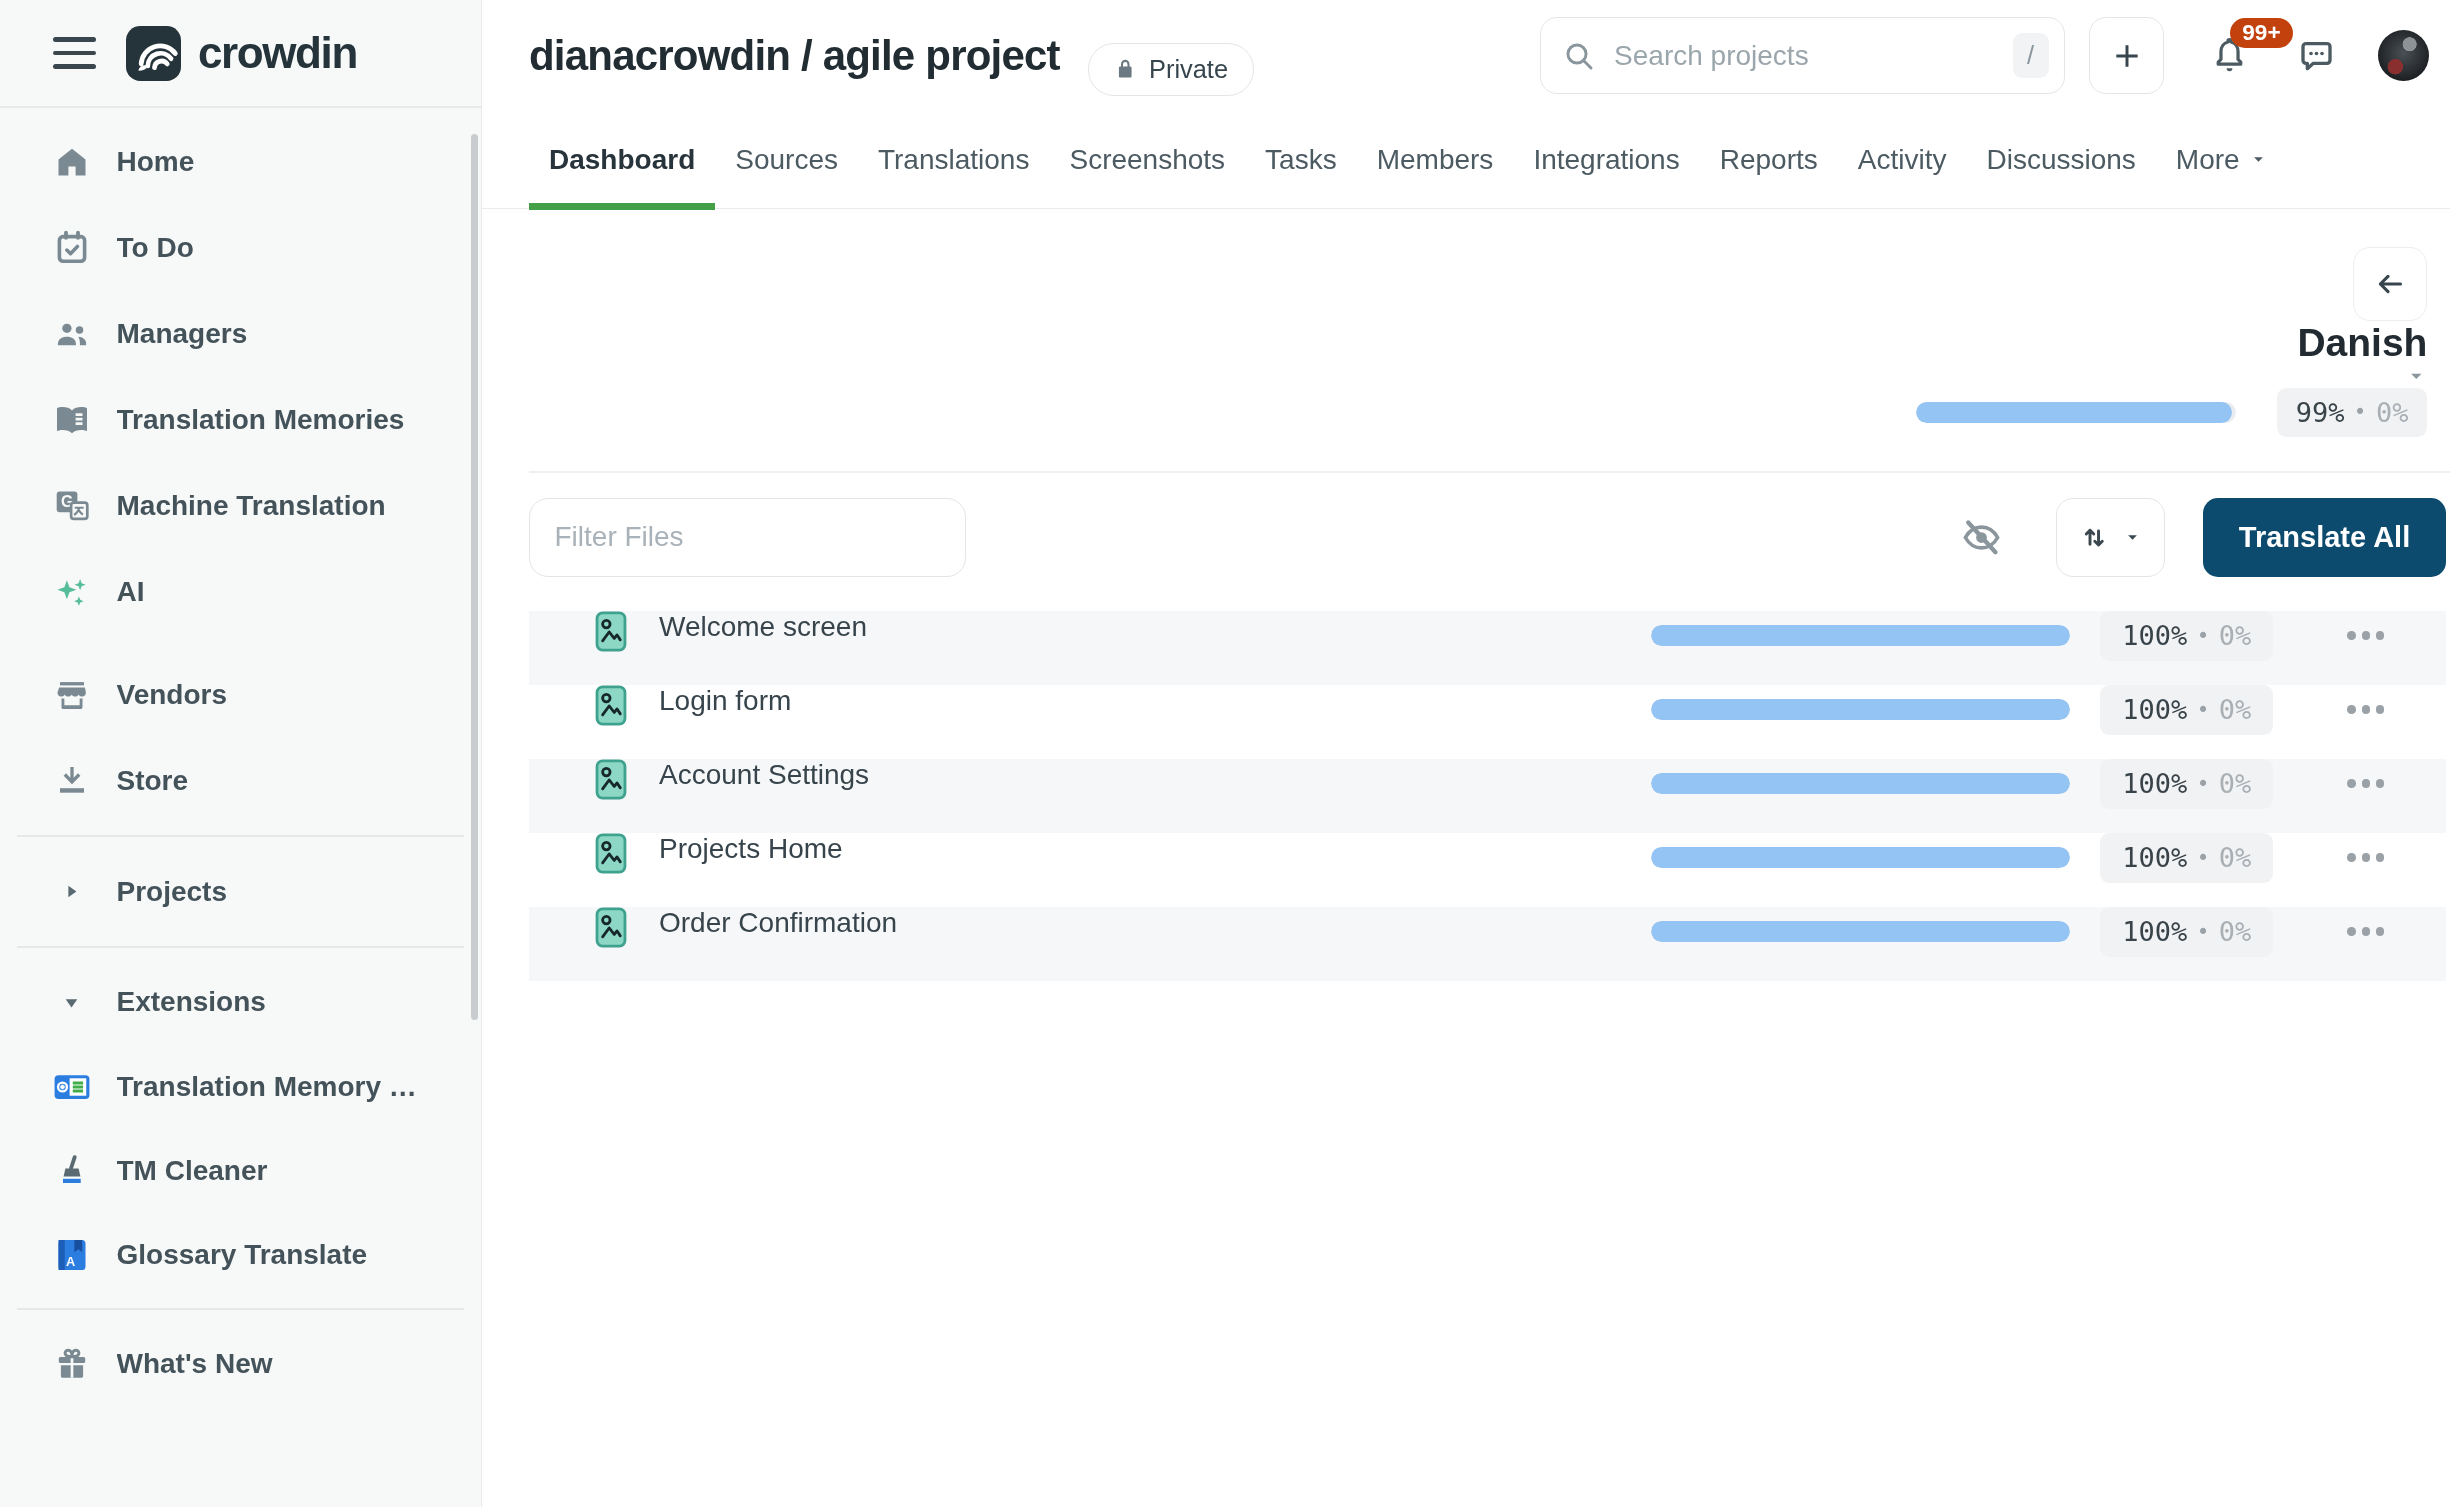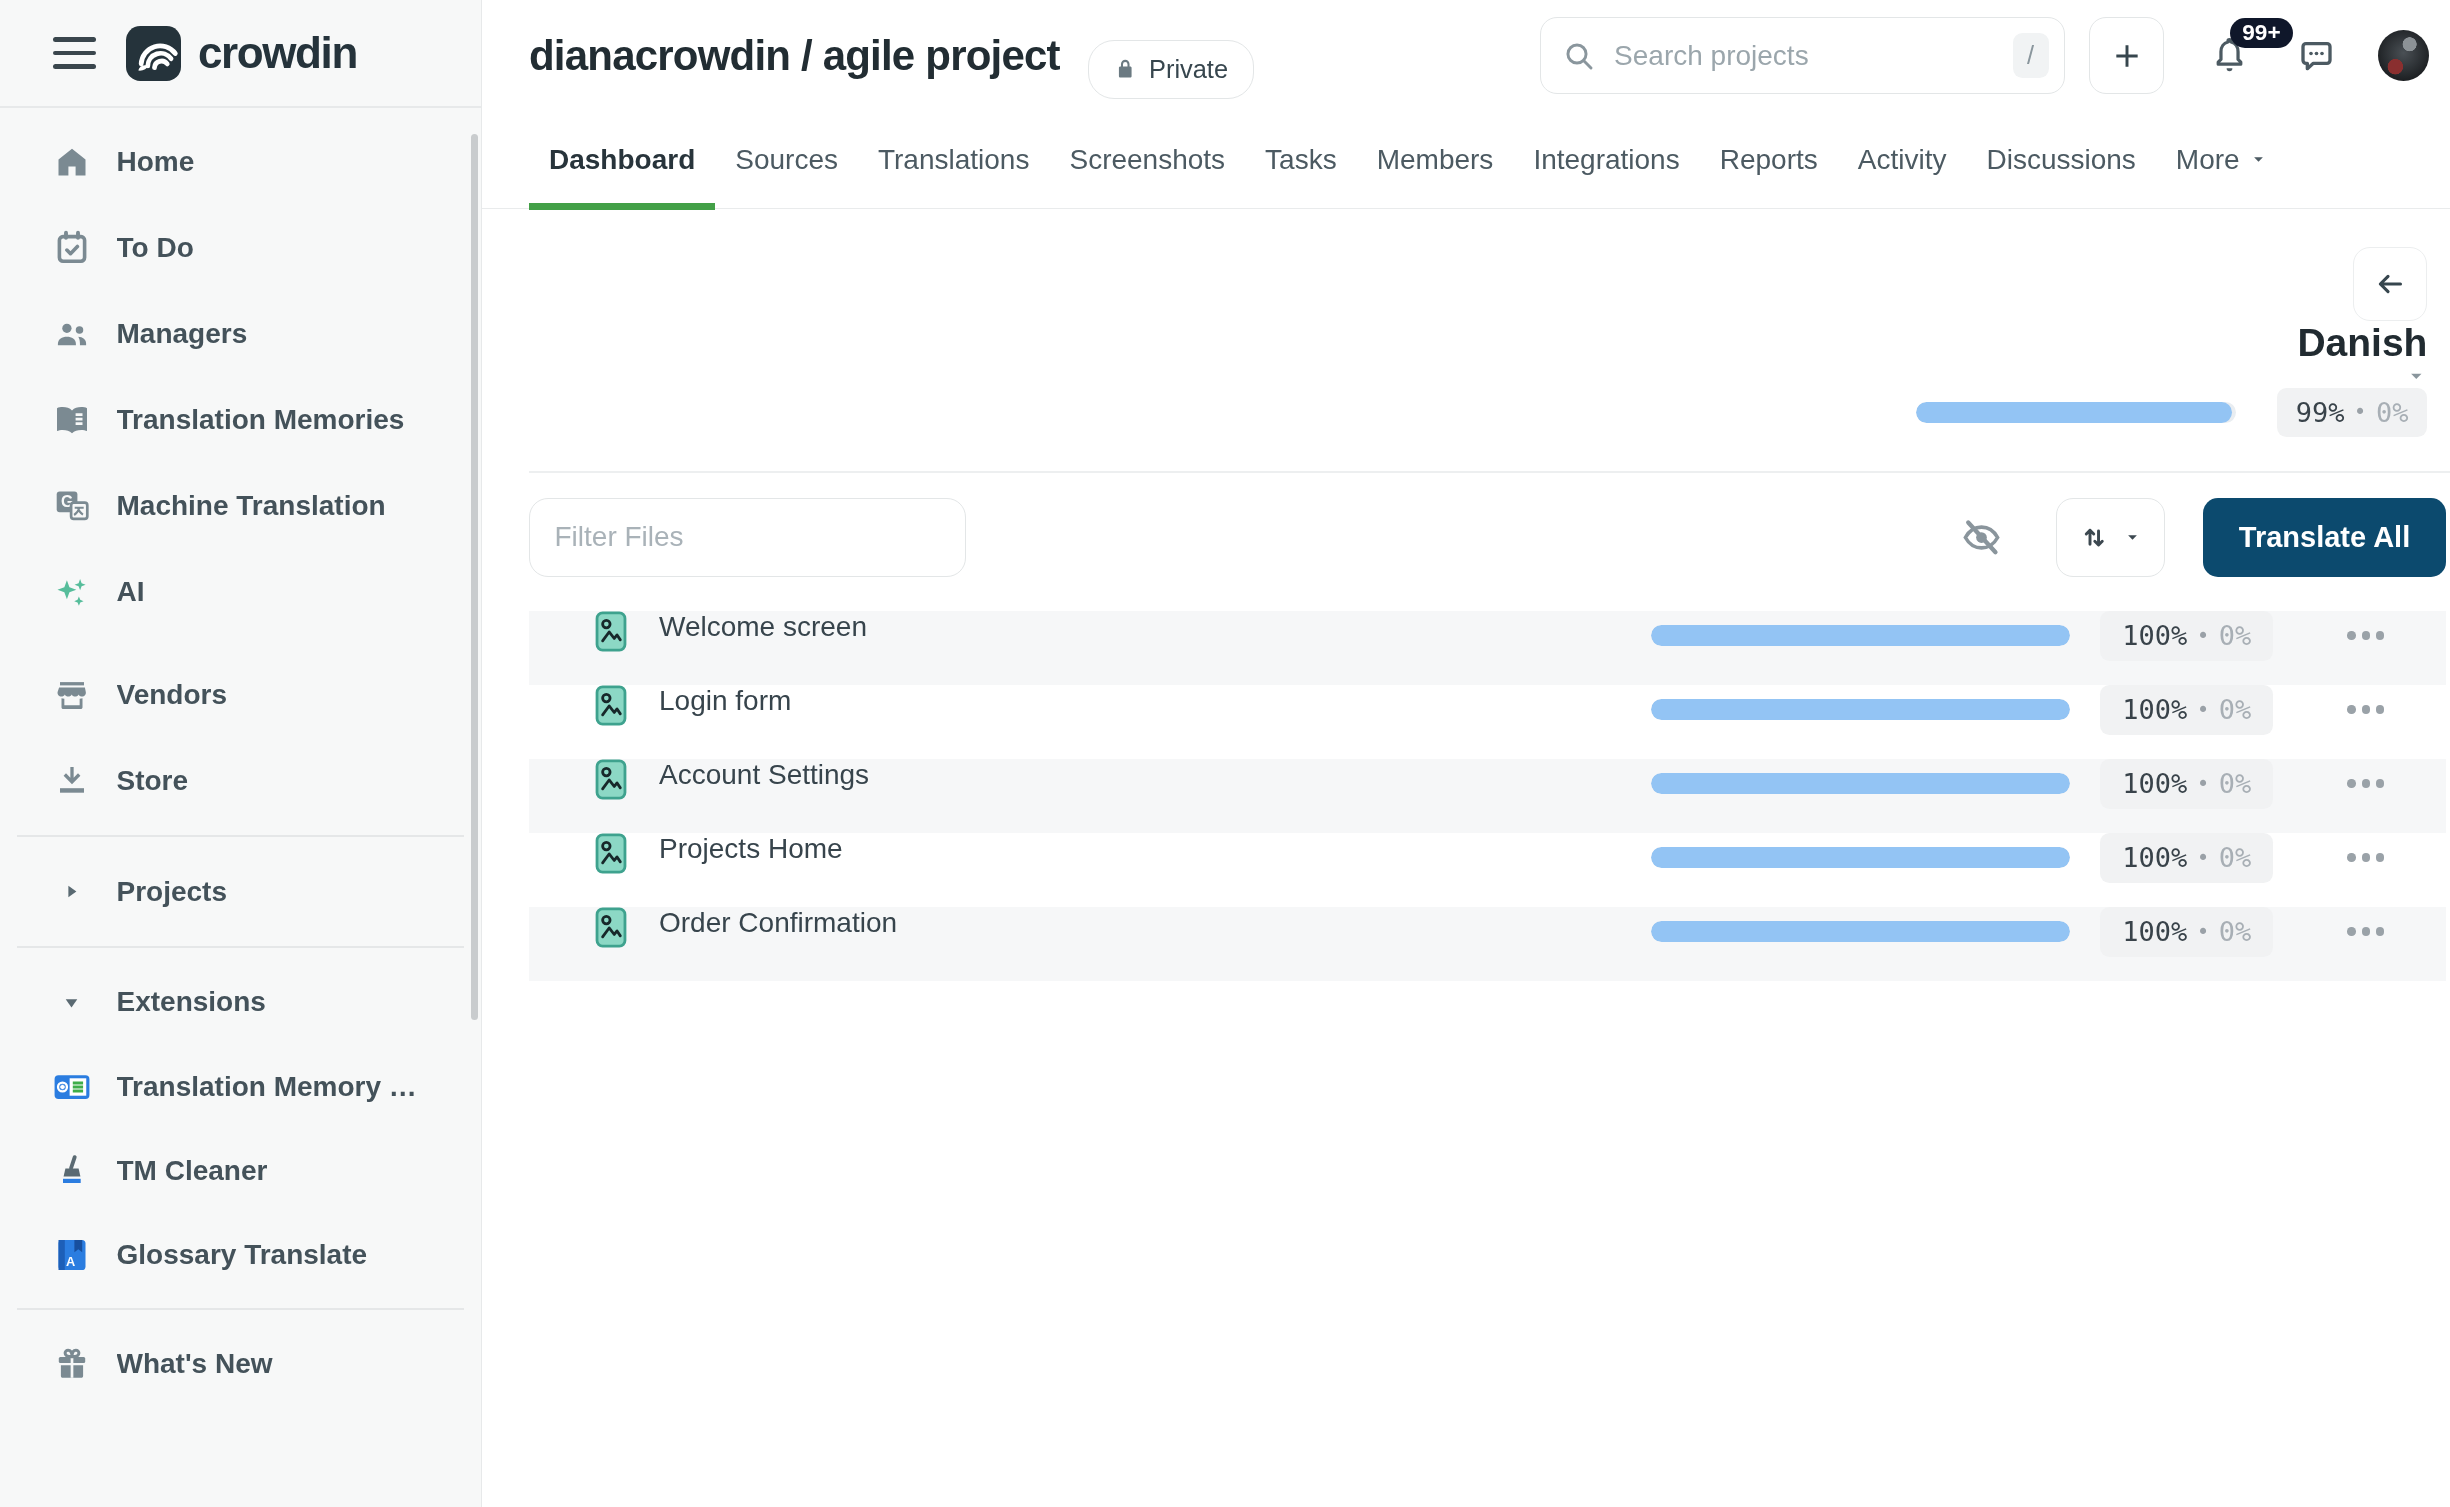--- a/index.html
+++ b/index.html
@@ -35,36 +35,36 @@
   .scroll-thumb { position:absolute; right:2.8px; top:134px; width:7.5px; height:886px;
     background:#c9ccce; border-radius:3.8px; }
   .gray-ic { fill:#7b8a92; }
   .gray-st { stroke:#7b8a92; fill:none; }
 
   
   main { flex:1; display:flex; flex-direction:column; min-width:0; }
 
   .topbar { display:flex; align-items:center; height:111px; padding:0 21px 0 47px; }
   .proj-title { margin:0; font-size:42px; font-weight:700; color:#222d33; letter-spacing:-0.8px; white-space:nowrap; }
-  .private { display:flex; align-items:center; gap:11.3px; height:59px; padding:0 24.5px;
+  .private { display:flex; align-items:center; gap:11.3px; height:53px; padding:0 24.5px;
     border:1.9px solid #e3e6e7; border-radius:26px; background:#fff; margin-left:28px;margin-top:28px; }
   .private .txt { font-size:25.4px; color:#37464e; }
   .top-right { margin-left:auto; display:flex; align-items:center; }
   .search { display:flex; align-items:center; width:525px; height:77px;
     border:1.9px solid #e3e6e7; border-radius:17px; background:#fff; padding:0 15px 0 22.6px; }
   .search input { flex:1; min-width:0; border:0; outline:none; font-size:28px; color:#37444c;
     margin-left:17px; font-family:inherit; background:transparent; }
   .search input::placeholder { color:#9ba6ac; }
   .kbd { width:36px; height:45px; background:#f1f3f4; border-radius:9.4px; color:#8a969d;
     font-size:25.4px; display:flex; align-items:center; justify-content:center; flex:none; }
   .plus-btn { width:75px; height:77px; border:1.9px solid #e3e6e7; border-radius:17px; background:#fff;
     margin-left:24.5px; display:flex; align-items:center; justify-content:center; cursor:pointer; }
   .icon-btn { position:relative; background:none; border:0; padding:0; margin-left:45px;
     display:flex; cursor:pointer; }
-  .badge99 { position:absolute; top:-17px; left:21px; background:#0f172a; color:#fff;
+  .badge99 { position:absolute; top:-17px; left:21px; background:#c2410c; color:#fff;
     font-size:22.6px; font-weight:700; padding:3.8px 12.3px; border-radius:941px; line-height:1; }
   .avatar { width:51px; height:51px; border-radius:50%; margin-left:43px; cursor:pointer; flex:none;
     background:
       radial-gradient(circle at 62% 28%, #8c9296 0 14%, rgba(0,0,0,0) 15%),
       radial-gradient(circle at 34% 72%, #8a2f2f 0 15%, rgba(0,0,0,0) 16%),
       radial-gradient(circle at 50% 45%, #4a5055, #1d2023 72%); }
 
   .tabs { display:flex; align-items:stretch; height:98px; padding-left:47px;
     border-bottom:1.9px solid #e9ebec; }
   .tab { position:relative; display:flex; align-items:center; gap:9.4px; padding:0 20px;

